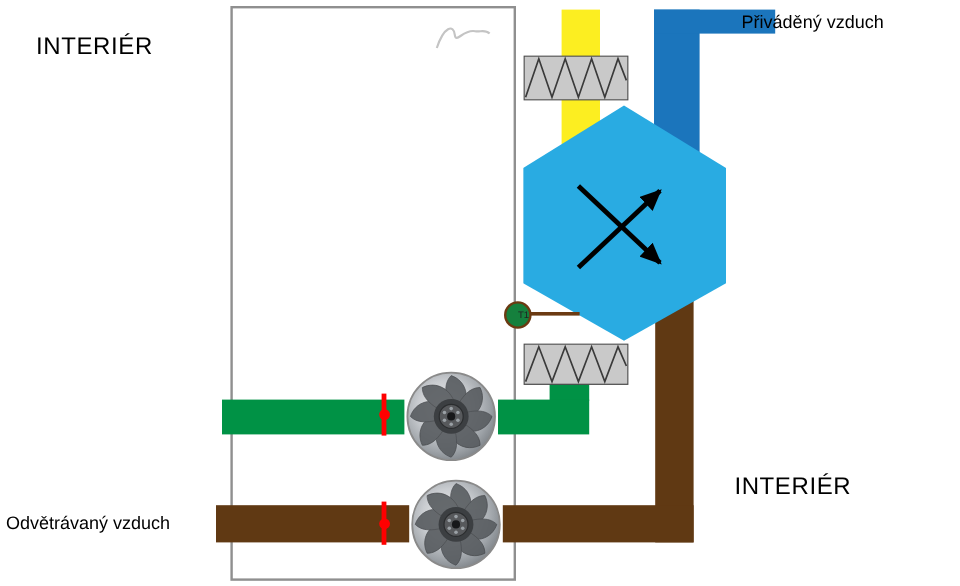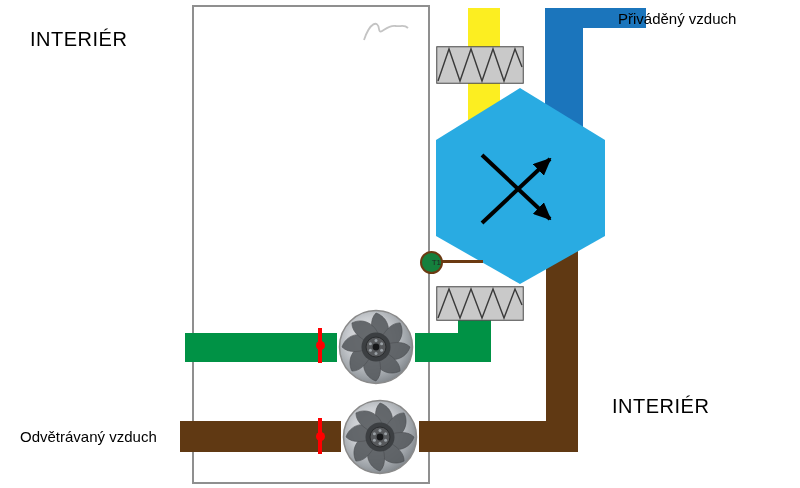--- a/index.html
+++ b/index.html
@@ -54,21 +54,21 @@
 
   
   .label{position:absolute;white-space:nowrap}
   .zone{font-size:20px;letter-spacing:.5px}
   .stream{font-size:15px}
   .lbl-ext{left:30px;top:28px}
   .lbl-int{left:612px;top:395px}
   .lbl-priv{left:618px;top:10px}
   .lbl-odv{left:653px;top:47px}
   .lbl-venk{left:8px;top:339px}
-  .lbl-odvetr{left:20px;top:428px}
+  .lbl-odvetr{left:5px;top:428px}
 
   .scribble{position:absolute;left:358px;top:16px}
 </style>
 </head>
 <body>
 
 <div id="canvas">
 
   <svg width="0" height="0" style="position:absolute" aria-hidden="true">
     <defs>

